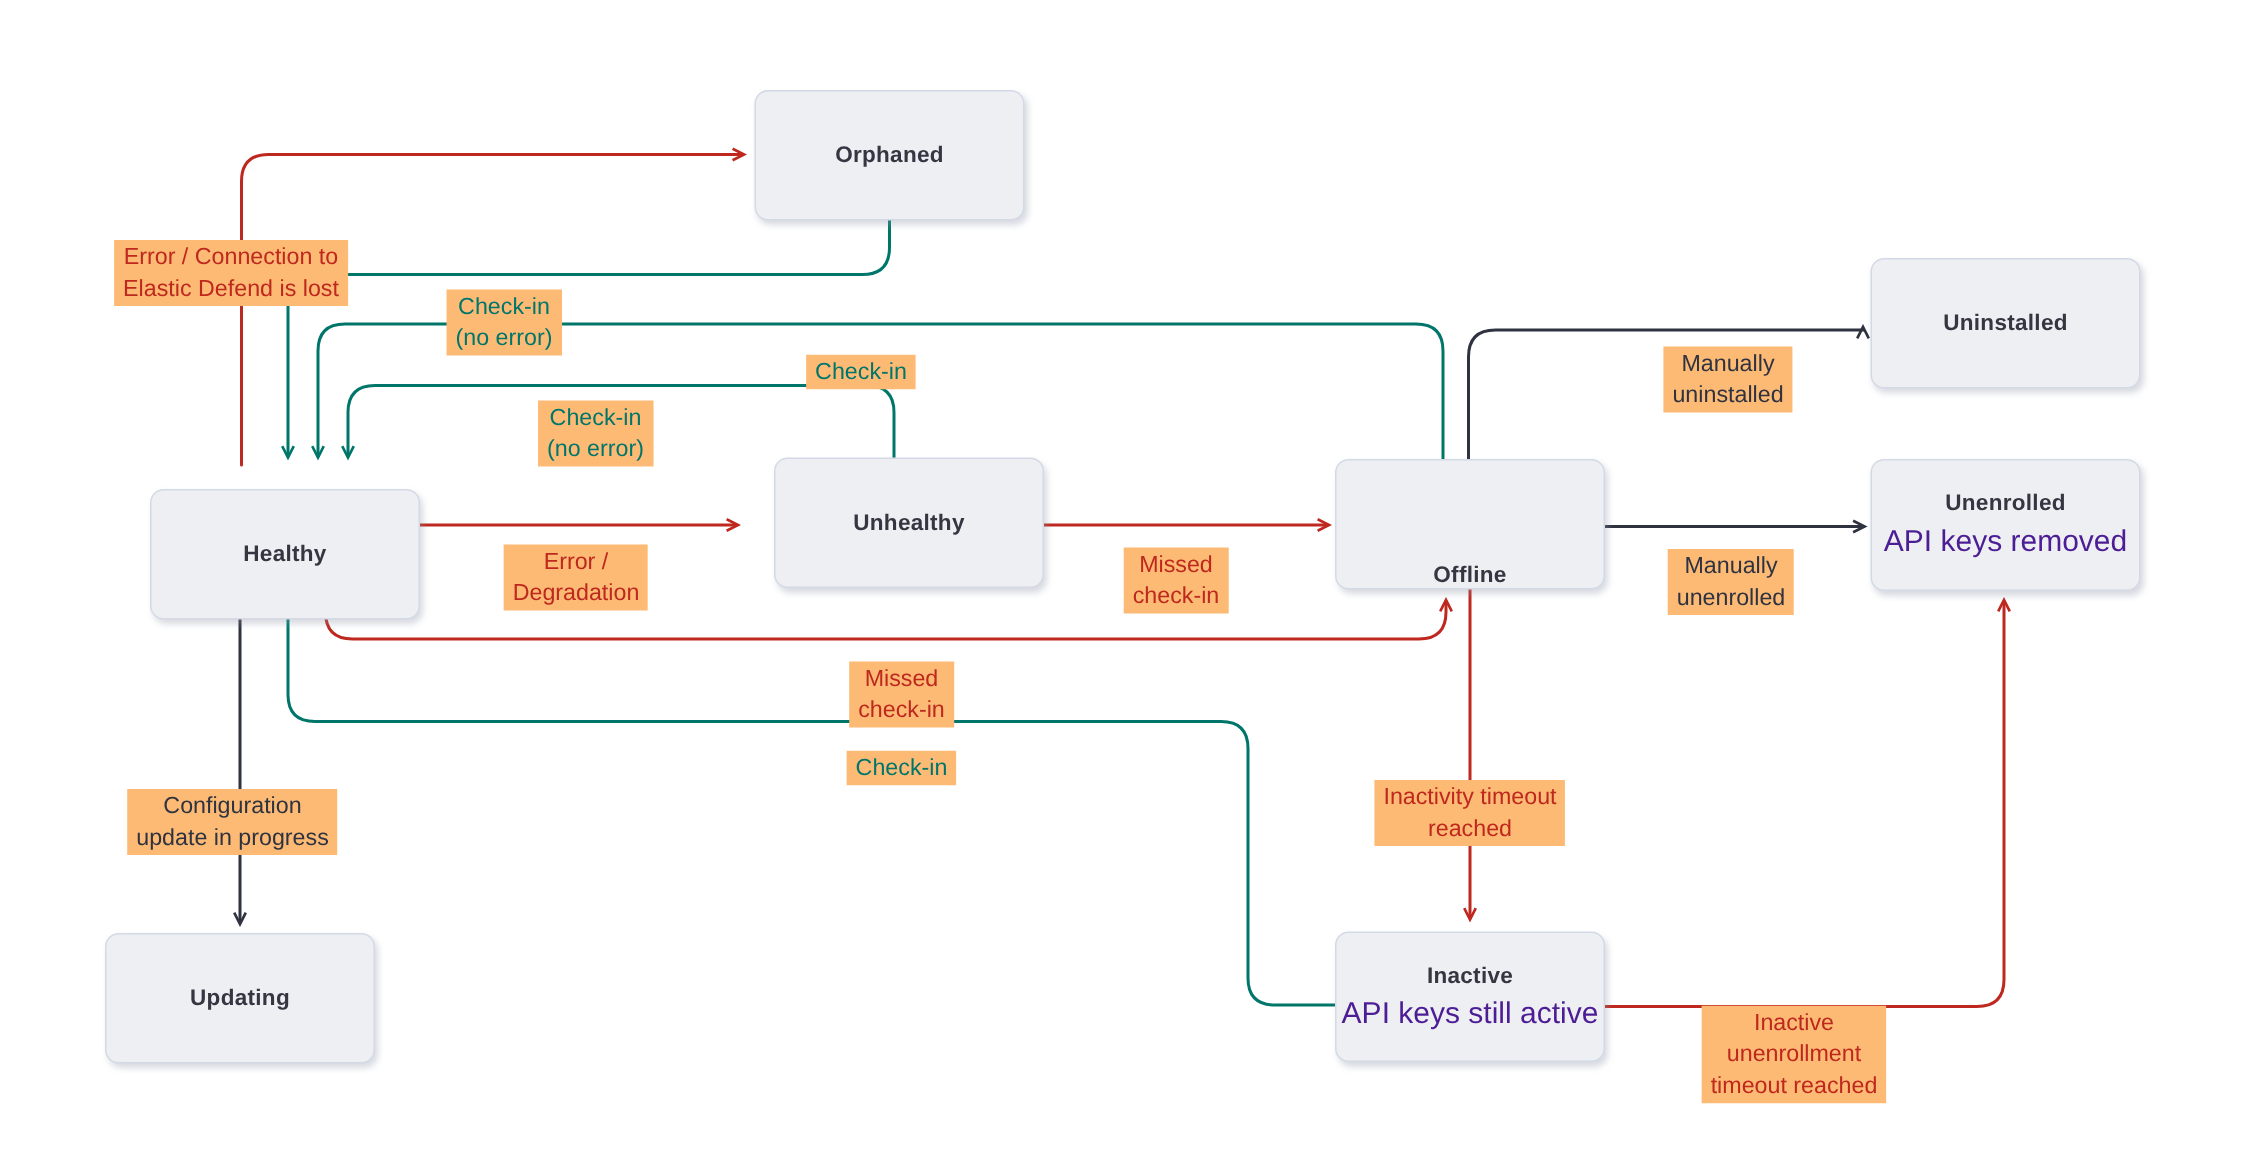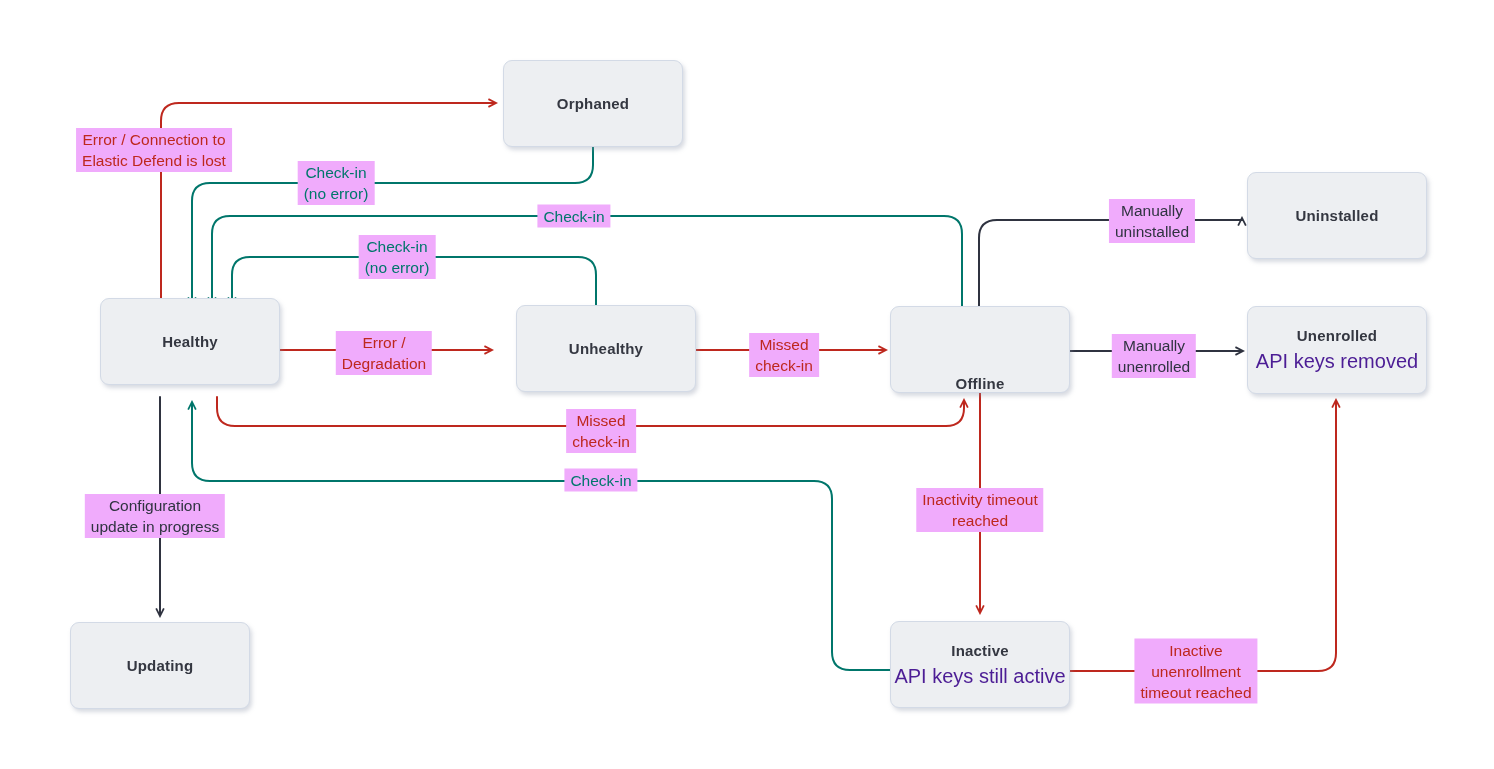--- a/index.html
+++ b/index.html
@@ -32,23 +32,23 @@
     border:1.5px solid var(--node_border);
     border-radius:9px;
     box-shadow:2px 3px 4px rgba(140,150,170,0.35);
     display:flex;flex-direction:column;align-items:center;justify-content:center;
     color:var(--node_text);
   }
   .node-title{font-size:15px;font-weight:700;letter-spacing:.2px;}
   .node-subtitle{font-size:20px;font-weight:400;margin-top:6px;color:#4c1d95;}
   .edge-label{
     position:absolute;transform:translate(-50%,-50%);
-    background:#f0abfc;text-align:center;
+    background:#fdba74;text-align:center;
     font-size:15.5px;line-height:21px;
-    padding:1px 6px;white-space:nowrap;
+    padding:1px 6px;white-space:nowrap;margin-top:32px;
   }
   .edge-label span{display:block;}
   .lbl-red{color:var(--red);}
   .lbl-teal{color:var(--teal);}
   .lbl-dark{color:var(--dark);}
 </style>
 </head>
 <body>
 
 <div class="canvas">
@@ -132,21 +132,21 @@
     <span>unenrollment</span>
     <span>timeout reached</span>
   </div>
 
   <div class="node" style="left:503px;top:60px;">
     <div class="node-title">Orphaned</div>
   </div>
   <div class="node" style="left:1247px;top:172px;">
     <div class="node-title">Uninstalled</div>
   </div>
-  <div class="node" style="left:100px;top:298px;align-items:center;">
+  <div class="node" style="left:100px;top:326px;align-items:center;">
     <div class="node-title">Healthy</div>
   </div>
   <div class="node" style="left:516px;top:305px;">
     <div class="node-title">Unhealthy</div>
   </div>
   <div class="node" style="left:890px;top:306px;justify-content:flex-end;">
     <div class="node-title">Offline</div>
   </div>
   <div class="node" style="left:1247px;top:306px;height:88px;">
     <div class="node-title">Unenrolled</div>

